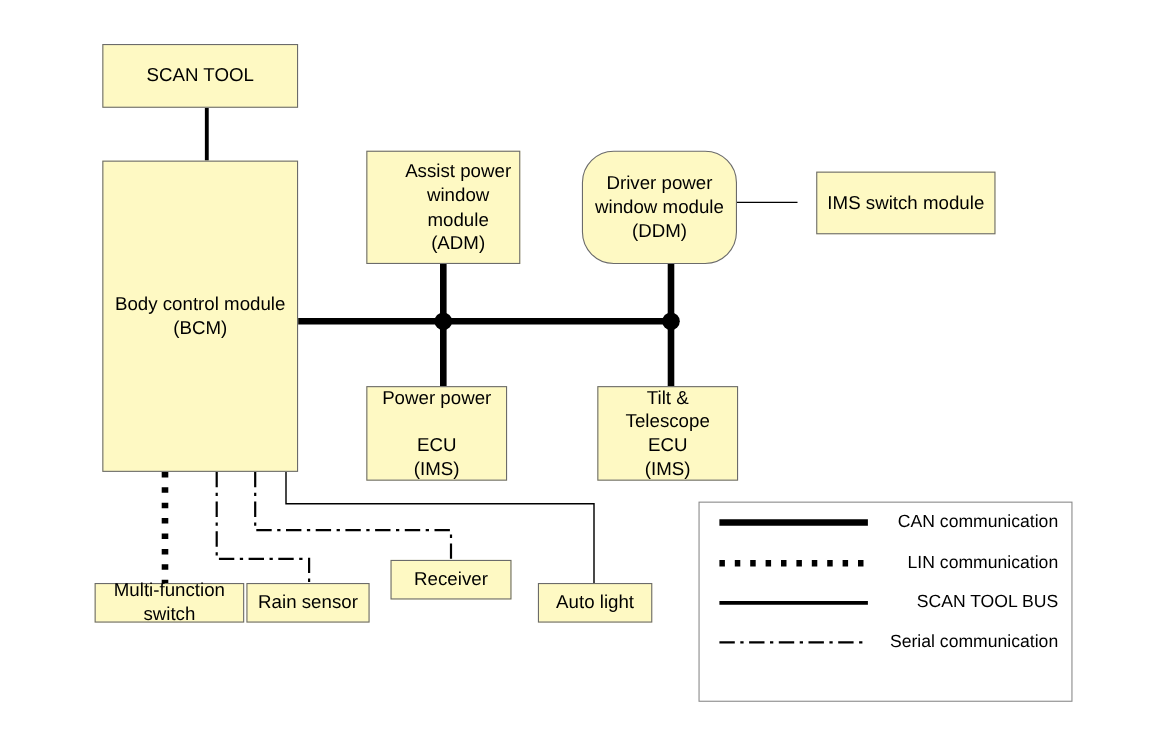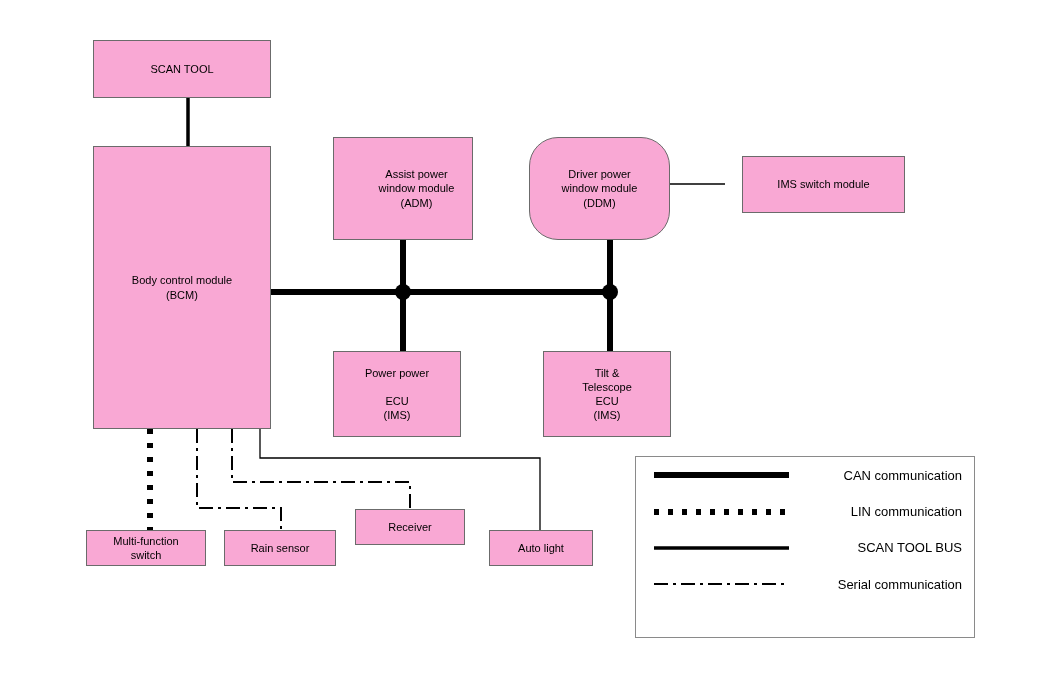--- a/index.html
+++ b/index.html
@@ -24,27 +24,27 @@
     top: 0;
     left: 0;
     width: 1050px;
     height: 678px;
   }
   
   .module-box {
     position: absolute;
     box-sizing: border-box;
     border: 1px solid #6b6b6b;
-    background: #f9a8d4;
+    background: #fef9c3;
     display: flex;
     align-items: center;
     justify-content: center;
     text-align: center;
     line-height: 1.28;
-    font-size: 11px;
+    font-size: 17px;
     color: #000000;
     z-index: 3;
   }
   .module-box .box-text {
     display: block;
     padding: 0 4px;
     white-space: pre-line;
   }
   
   #legend-box {
@@ -64,21 +64,21 @@
   }
   .legend-sample {
     position: absolute;
     left: 18px;
     width: 135px;
     height: 14px;
   }
   .legend-label {
     position: absolute;
     right: 12px;
-    font-size: 13px;
+    font-size: 16px;
     white-space: nowrap;
     color: #000000;
   }
   .legend-sample svg { display: block; overflow: visible; }
 </style>
 </head>
 <body>
 
 <div id="diagram-root">
 
@@ -122,21 +122,21 @@
 
 ECU
 (IMS)</span>
       </div>
       <div class="module-box" style="left: 543px; top: 351px; width: 128px; height: 86px; border-color: rgb(107, 107, 107);">
         <span class="box-text">Tilt &amp;
 Telescope
 ECU
 (IMS)</span>
       </div>
-      <div class="module-box" style="left: 86px; top: 530px; width: 120px; height: 36px; border-color: rgb(107, 107, 107);">
+      <div class="module-box" style="left: 86px; top: 530px; width: 136px; height: 36px; border-color: rgb(107, 107, 107);">
         <span class="box-text">Multi-function
 switch</span>
       </div>
       <div class="module-box" style="left: 224px; top: 530px; width: 112px; height: 36px; border-color: rgb(107, 107, 107); text-align: right;">
         <span class="box-text">Rain sensor</span>
       </div>
       <div class="module-box" style="left: 355px; top: 509px; width: 110px; height: 36px; border-color: rgb(107, 107, 107);">
         <span class="box-text">Receiver</span>
       </div>
       <div class="module-box" style="left: 489px; top: 530px; width: 104px; height: 36px; border-color: rgb(107, 107, 107);">

